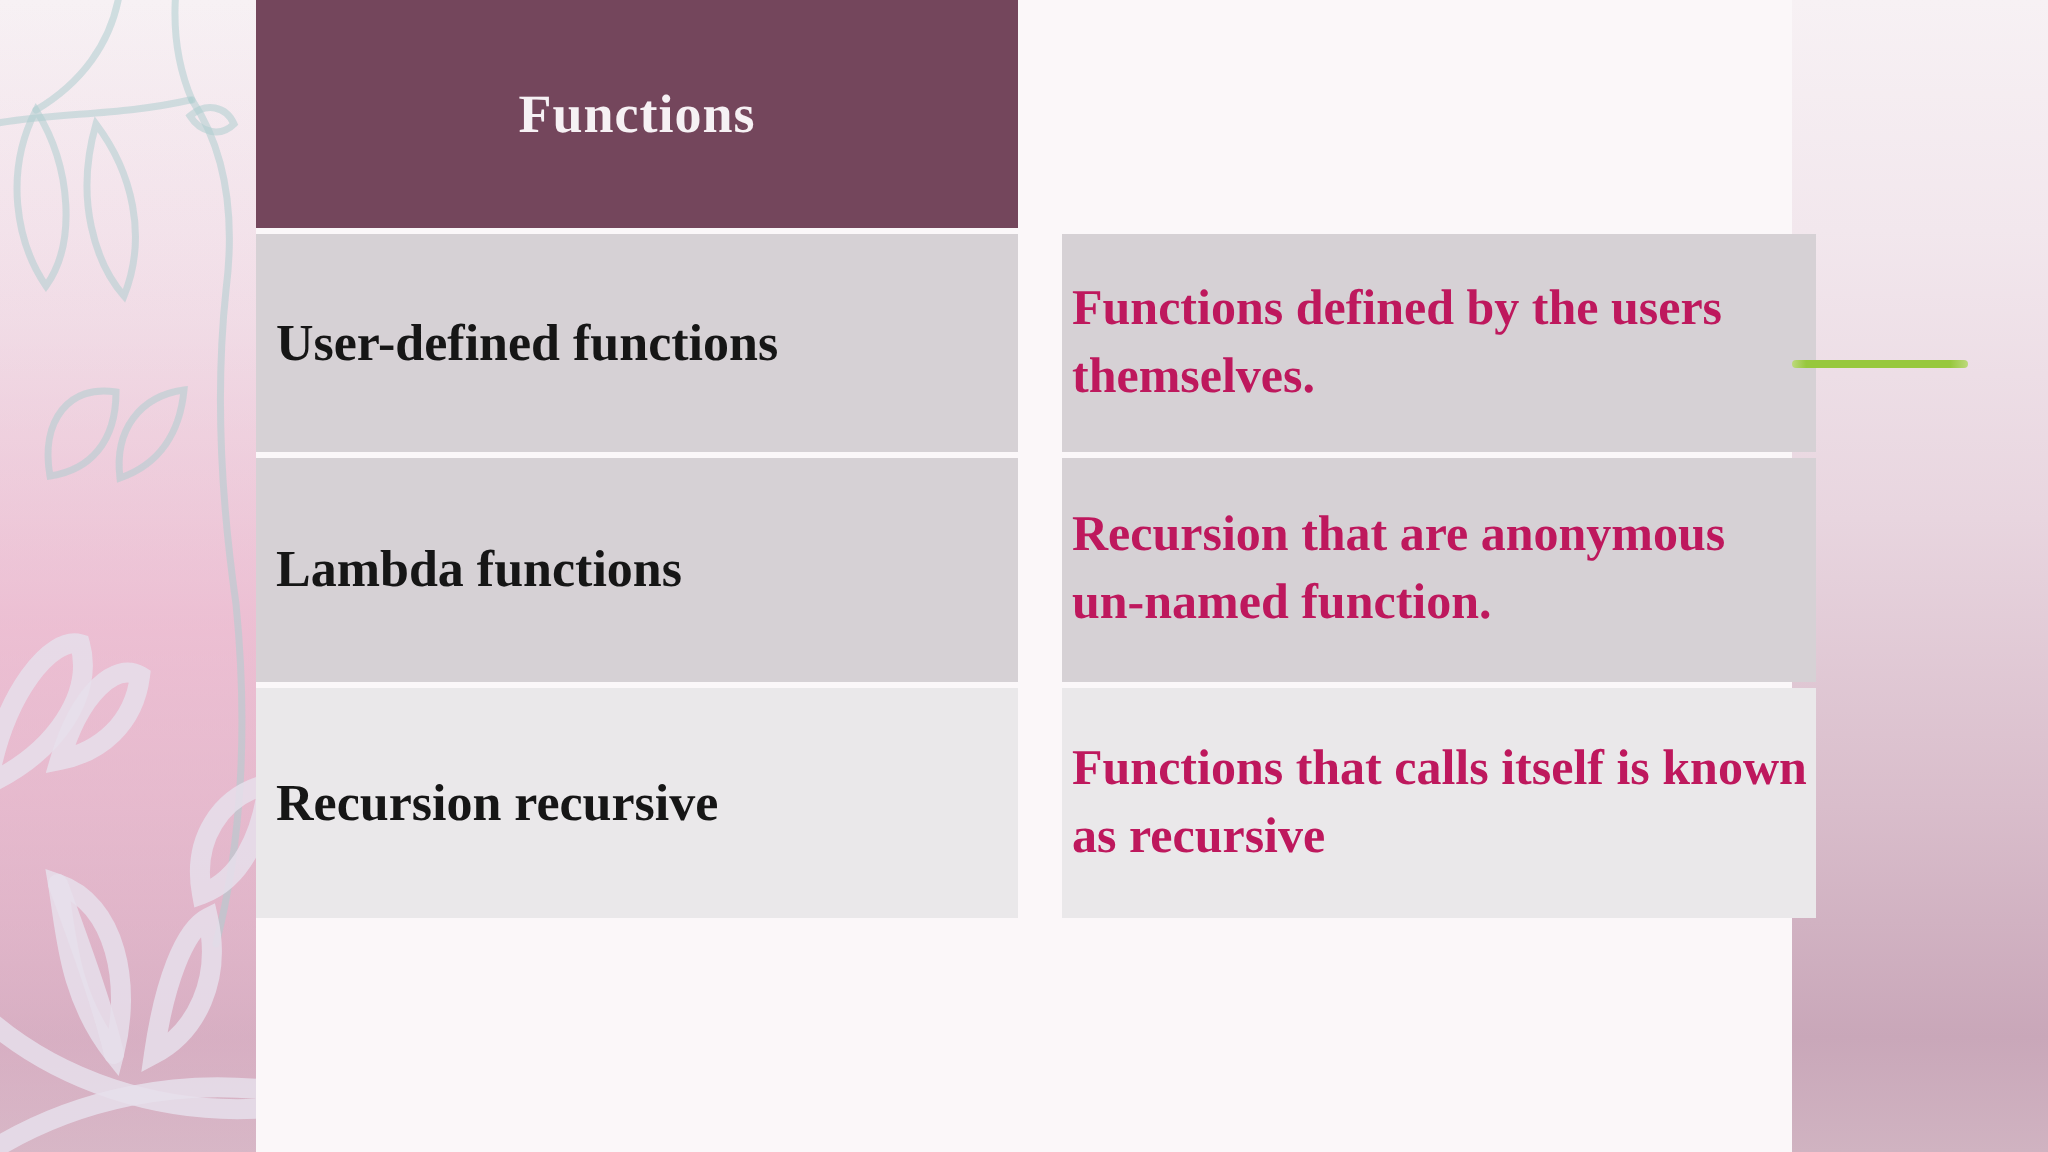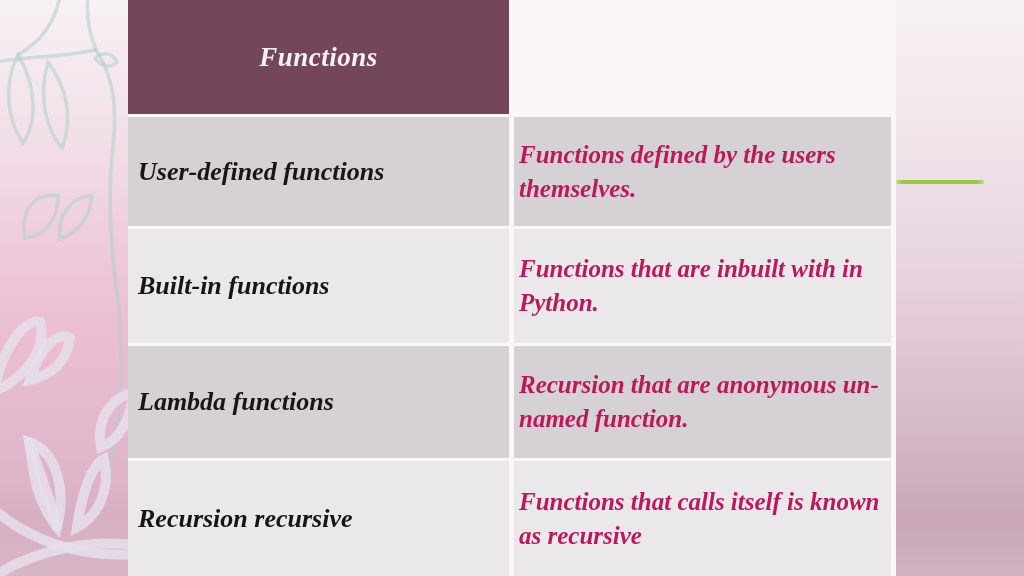--- a/index.html
+++ b/index.html
@@ -26,23 +26,22 @@
 
   
   .func-table {
     position: absolute; left: 128px; top: 0;
     width: 768px; height: 576px;
     background: #fbf7f9;
   }
   .trow {
     display: grid;
     grid-template-columns: 381px 377px;
-    column-gap: 5px;
+    column-gap: 22px;
     margin-top: 3px;
-    font-style: italic;
   }
   .trow.header-row { margin-top: 0; }
   .cell { display: flex; align-items: center; }
   .header-row .cell {
     height: 114px;
     background: #74465c;
     color: #f6f1f4;
     font-size: 27px; font-weight: bold;
     justify-content: center;
     letter-spacing: 0.5px;
@@ -115,28 +114,20 @@
 
     <div class="trow row-odd r1">
       <div class="cell fn-cell">
         <span>User-defined functions</span>
       </div>
       <div class="cell desc-cell">
         <span>Functions defined by the users themselves.</span>
       </div>
     </div>
 
-    <div class="trow row-even r2">
-      <div class="cell fn-cell">
-        <span>Built-in functions</span>
-      </div>
-      <div class="cell desc-cell">
-        <span>Functions that are inbuilt with in Python.</span>
-      </div>
-    </div>
 
     <div class="trow row-odd r3">
       <div class="cell fn-cell">
         <span>Lambda functions</span>
       </div>
       <div class="cell desc-cell">
         <span>Recursion that are anonymous un-named function.</span>
       </div>
     </div>
 

